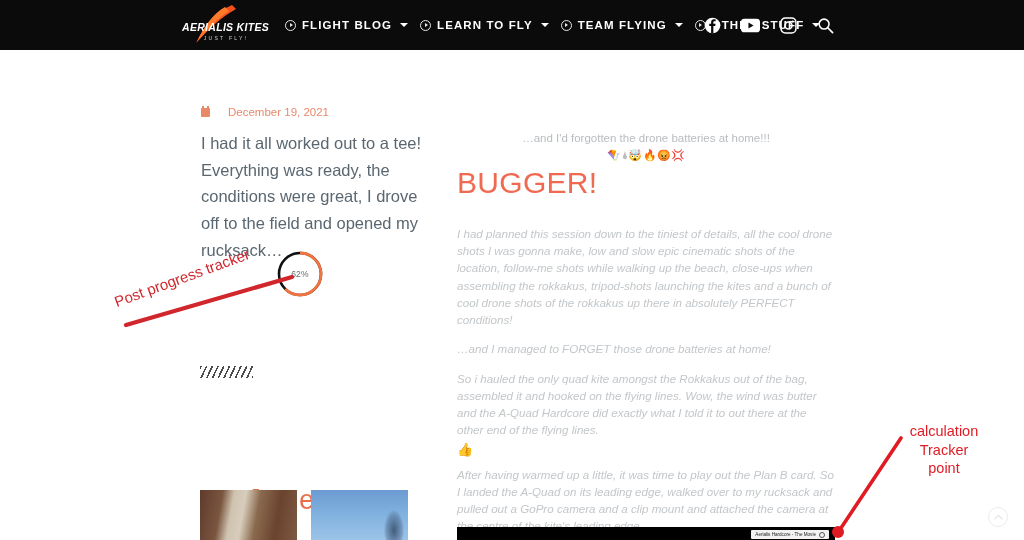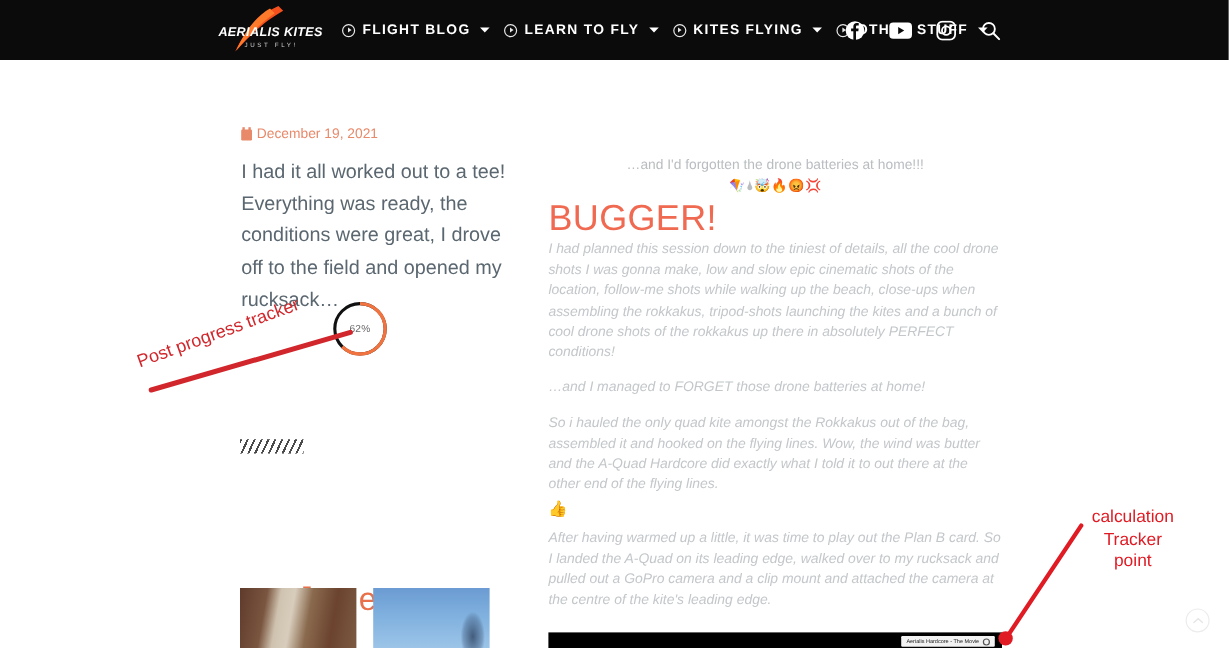--- a/index.html
+++ b/index.html
@@ -69,21 +69,21 @@
     border-left: 4px solid transparent; border-right: 4px solid transparent;
     border-top: 4.6px solid #ffffff;
     margin-left: 2px; flex: 0 0 auto;
   }
   .social { position: absolute; right: 190px; top: 0; height: 50px; display: flex; align-items: center; gap: 20px; }
   .soc-icon { cursor: pointer; display: flex; align-items: center; }
 
   
   .left-col { position: absolute; left: 201px; top: 106px; width: 235px; }
   .post-date {
-    display: flex; align-items: center; gap: 4px;
+    display: flex; align-items: center; gap: 18px;
     color: #e8896a; font-size: 11.5px; margin-bottom: 12px;
   }
   .cal-icon {
     width: 9px; height: 9px; background: #e8896a; border-radius: 1px;
     position: relative; flex: 0 0 auto;
   }
   .cal-icon::before {
     content:""; position:absolute; top:-2px; left:1px; width:2px; height:3px; background:#e8896a;
   }
   .cal-icon::after {
@@ -139,21 +139,21 @@
   
   .article { position: absolute; left: 457px; top: 130px; width: 378px; }
   .lead-line {
     color: #b9bdc0; font-size: 11.5px; line-height: 1.5;
     display: flex; align-items: center; flex-wrap: wrap; flex-direction: column;
   }
   .emoji-run { font-size: 11px; letter-spacing: 0.5px; margin-left: 1px; }
   .bugger {
     color: #f06a52; font-size: 30px; font-weight: normal;
     letter-spacing: 0.3px; line-height: 1.1;
-    margin: 2px 0 0 0;
+    margin: 2px 0 26px 0;
     font-family: "Liberation Sans", sans-serif;
   }
   .para {
     color: #c3c7ca; font-size: 11.6px; line-height: 1.49;
     margin-bottom: 12px;
     font-style: italic;
   }
   .thumbsup { font-size: 13px; line-height: 1; margin: -8px 0 10px 0; }
 
   
@@ -221,21 +221,21 @@
         <span class="nav-label">FLIGHT BLOG</span>
         <span class="caret"></span>
       </div>
       <div class="nav-item">
         <span class="nav-bullet"></span>
         <span class="nav-label">LEARN TO FLY</span>
         <span class="caret"></span>
       </div>
       <div class="nav-item">
         <span class="nav-bullet"></span>
-        <span class="nav-label">KITES FLYING</span>
+        <span class="nav-label">TEAM FLYING</span>
         <span class="caret"></span>
       </div>
       <div class="nav-item">
         <span class="nav-bullet"></span>
         <span class="nav-label">OTHER STUFF</span>
         <span class="caret"></span>
       </div>
     </div>
 
     <div class="social">

